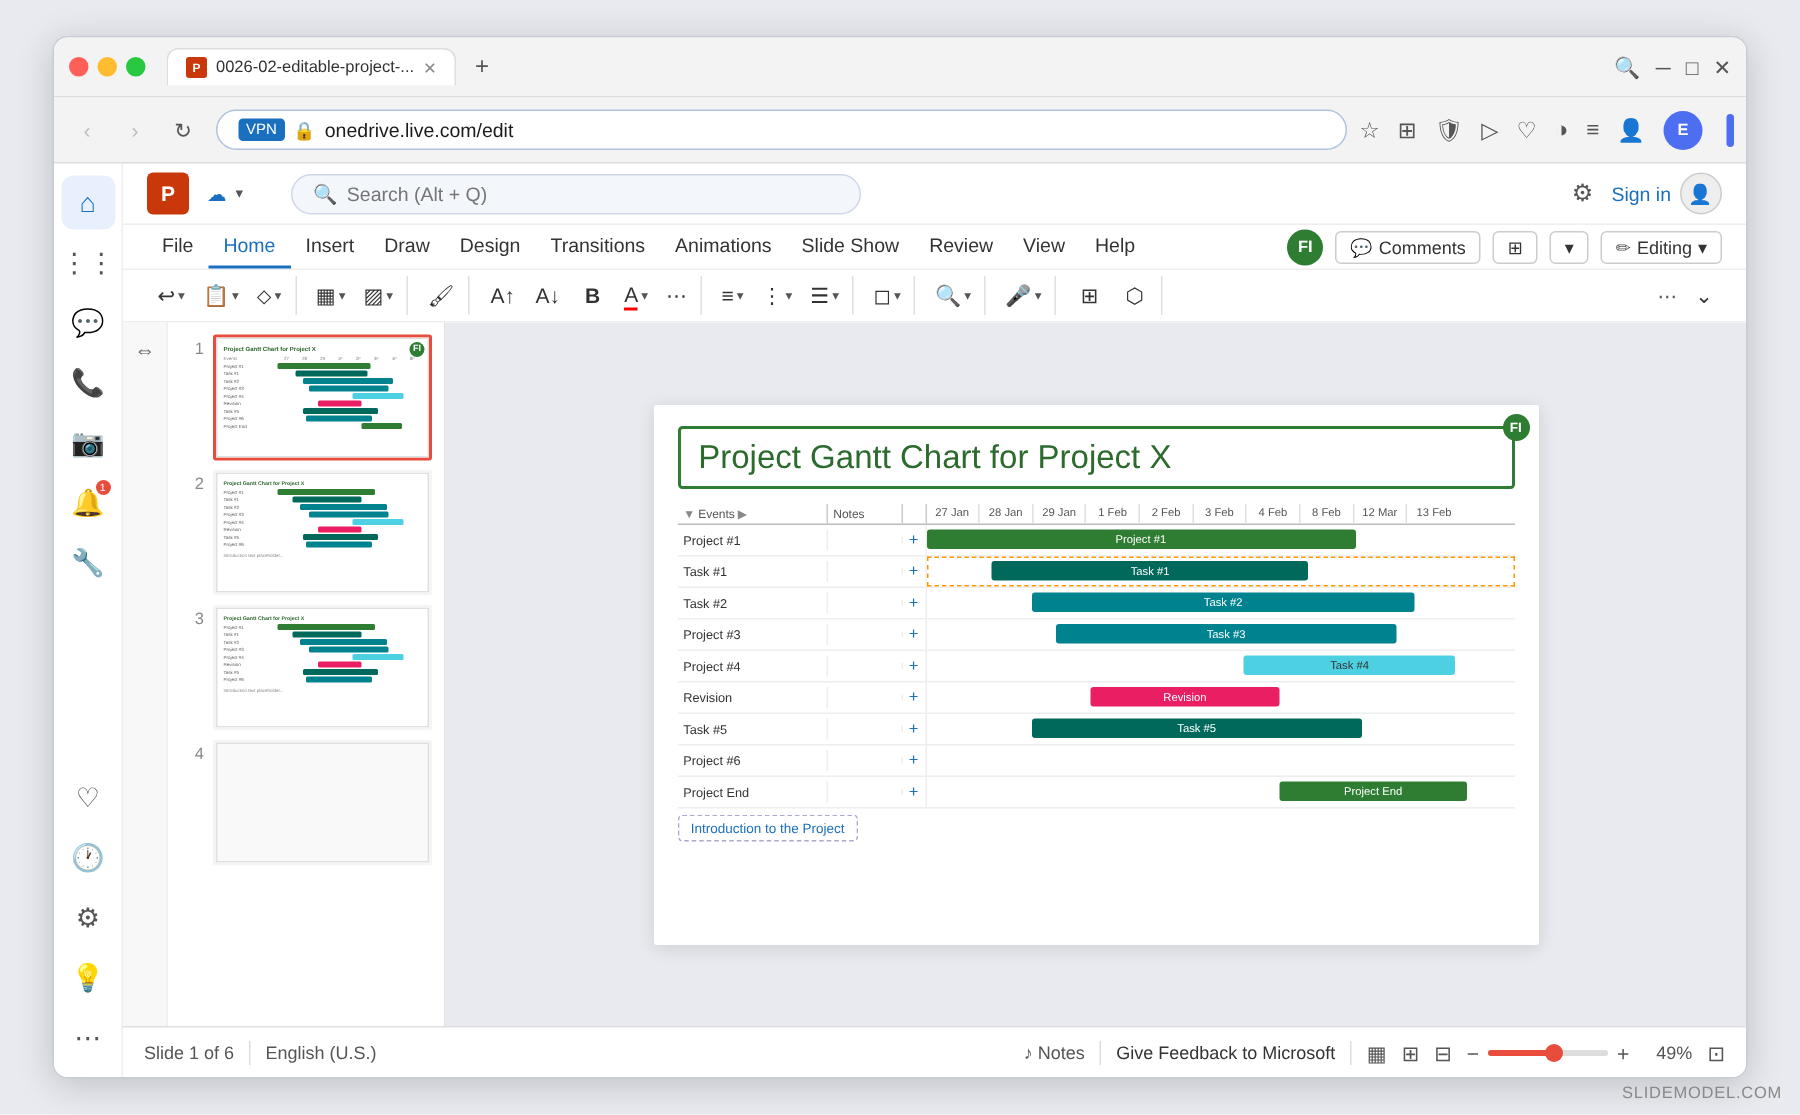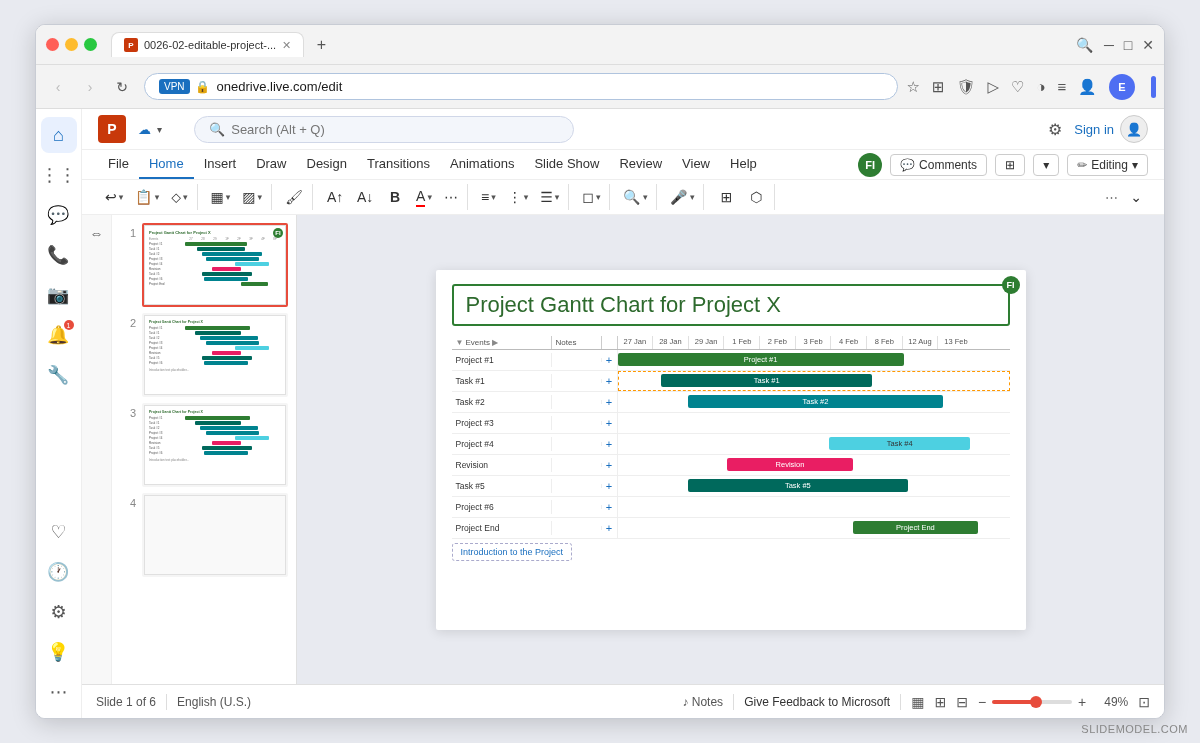--- a/index.html
+++ b/index.html
@@ -489,21 +489,21 @@
                 <div style="padding:2px 4px;border-right:1px solid #ccc;">Notes</div>
                 <div style="border-right:1px solid #ccc;"></div>
                 <div style="padding:1px 2px;border-right:1px solid #e0e0e0;text-align:center;font-size:7.5px;">27 Jan</div>
                 <div style="padding:1px 2px;border-right:1px solid #e0e0e0;text-align:center;font-size:7.5px;">28 Jan</div>
                 <div style="padding:1px 2px;border-right:1px solid #e0e0e0;text-align:center;font-size:7.5px;">29 Jan</div>
                 <div style="padding:1px 2px;border-right:1px solid #e0e0e0;text-align:center;font-size:7.5px;">1 Feb</div>
                 <div style="padding:1px 2px;border-right:1px solid #e0e0e0;text-align:center;font-size:7.5px;">2 Feb</div>
                 <div style="padding:1px 2px;border-right:1px solid #e0e0e0;text-align:center;font-size:7.5px;">3 Feb</div>
                 <div style="padding:1px 2px;border-right:1px solid #e0e0e0;text-align:center;font-size:7.5px;">4 Feb</div>
                 <div style="padding:1px 2px;border-right:1px solid #e0e0e0;text-align:center;font-size:7.5px;">8 Feb</div>
-                <div style="padding:1px 2px;border-right:1px solid #e0e0e0;text-align:center;font-size:7.5px;">12 Aug</div>
+                <div style="padding:1px 2px;border-right:1px solid #e0e0e0;text-align:center;font-size:7.5px;">12 Mar</div>
                 <div style="padding:1px 2px;text-align:center;font-size:7.5px;">13 Feb</div>
               </div>
 
               <div style="display:grid;grid-template-columns:100px 50px 16px repeat(11,1fr);border-bottom:1px solid #eee;min-height:20px;align-items:center;">
                 <div style="padding:2px 4px;font-size:8.5px;color:#333;border-right:1px solid #eee;">Project #1</div>
                 <div style="padding:2px 3px;font-size:7.5px;color:#888;border-right:1px solid #eee;"></div>
                 <div style="display:flex;align-items:center;justify-content:center;border-right:1px solid #eee;height:20px;">
                     <span style="color:#1a6fbf;font-size:11px;cursor:pointer;">+</span>
                   </div>
                 <div style="grid-column:4/15;position:relative;height:20px;display:flex;align-items:center;">
@@ -538,20 +538,25 @@
                   </div>
                 </div>
               </div>
 
               <div style="display:grid;grid-template-columns:100px 50px 16px repeat(11,1fr);border-bottom:1px solid #eee;min-height:20px;align-items:center;">
                 <div style="padding:2px 4px;font-size:8.5px;color:#333;border-right:1px solid #eee;">Project #3</div>
                 <div style="padding:2px 3px;font-size:7.5px;color:#888;border-right:1px solid #eee;"></div>
                 <div style="display:flex;align-items:center;justify-content:center;border-right:1px solid #eee;height:20px;">
                     <span style="color:#1a6fbf;font-size:11px;cursor:pointer;">+</span>
                   </div>
+                <div style="grid-column:4/15;position:relative;height:20px;display:flex;align-items:center;">
+                  <div style="position:absolute;left:22%;width:58%;height:13px;background:#00838f;border-radius:2px;display:flex;align-items:center;justify-content:center;">
+                    <span style="color:white;font-size:7.5px;font-weight:500;">Task #3</span>
+                  </div>
+                </div>
               </div>
 
               <div style="display:grid;grid-template-columns:100px 50px 16px repeat(11,1fr);border-bottom:1px solid #eee;min-height:20px;align-items:center;">
                 <div style="padding:2px 4px;font-size:8.5px;color:#333;border-right:1px solid #eee;">Project #4</div>
                 <div style="padding:2px 3px;font-size:7.5px;color:#888;border-right:1px solid #eee;"></div>
                 <div style="display:flex;align-items:center;justify-content:center;border-right:1px solid #eee;height:20px;">
                     <span style="color:#1a6fbf;font-size:11px;cursor:pointer;">+</span>
                   </div>
                 <div style="grid-column:4/15;position:relative;height:20px;display:flex;align-items:center;">
                   <div style="position:absolute;left:54%;width:36%;height:13px;background:#4dd0e1;border-radius:2px;display:flex;align-items:center;justify-content:center;">

